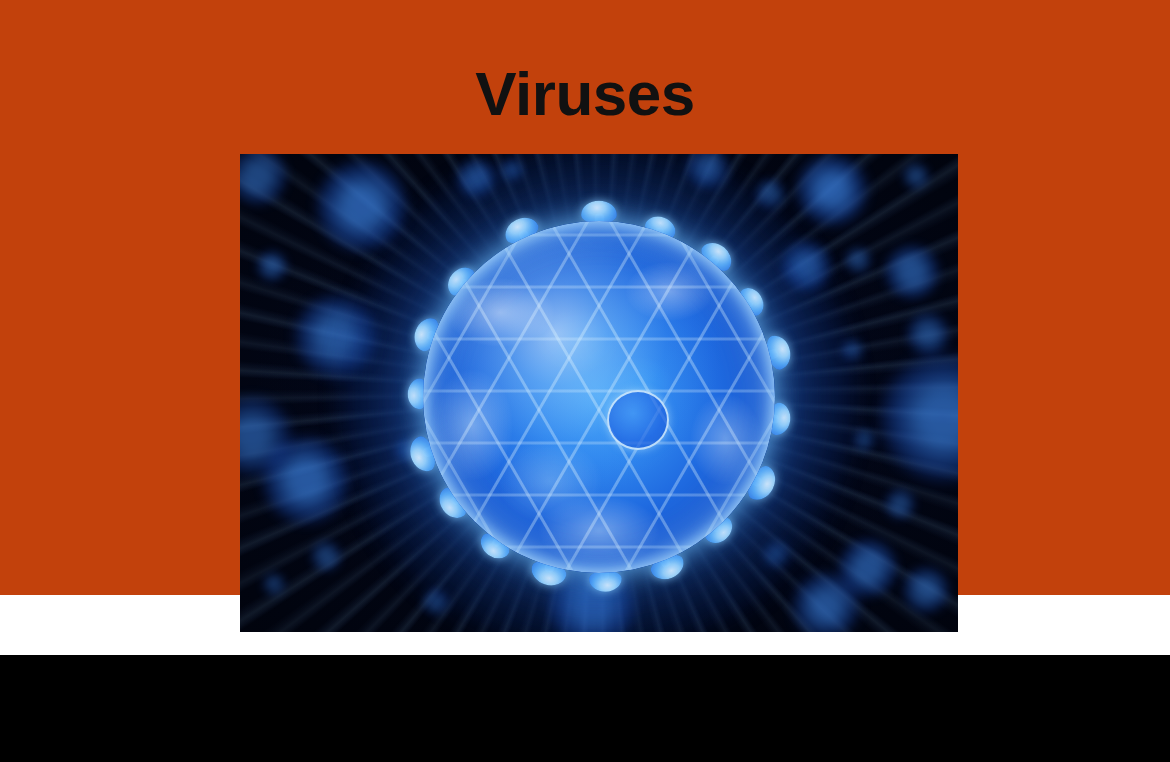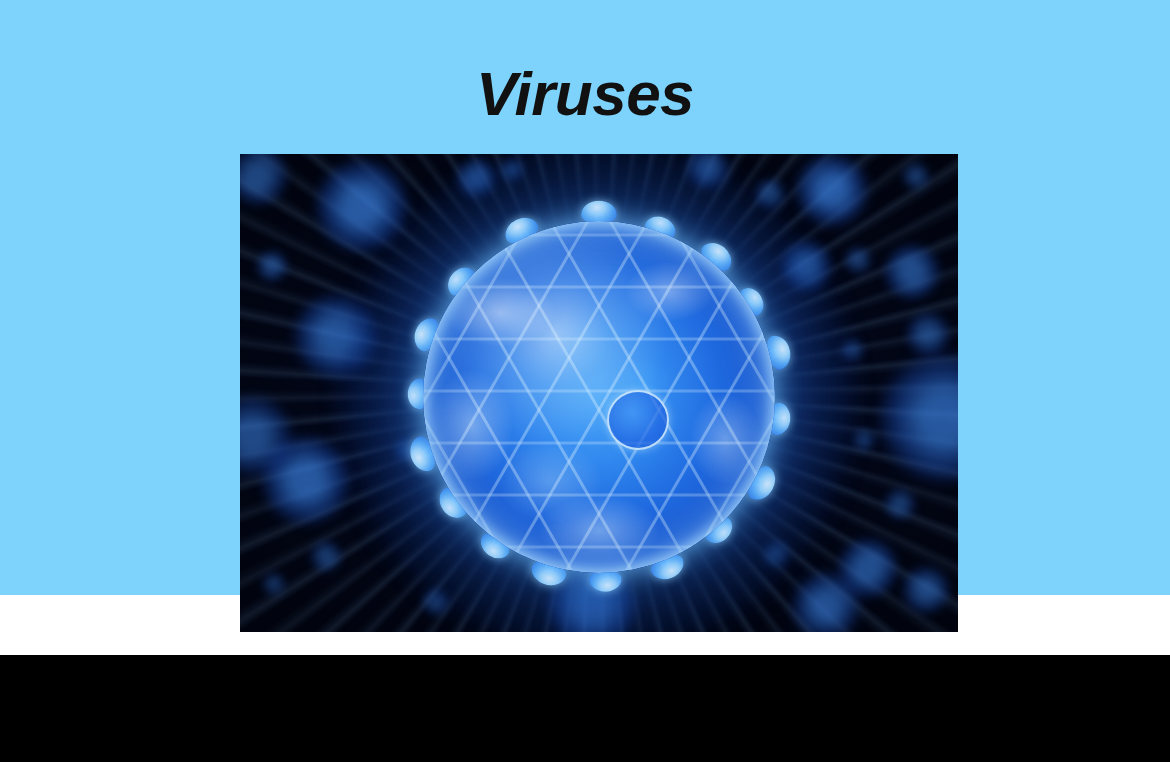--- a/index.html
+++ b/index.html
@@ -15,22 +15,21 @@
     overflow: hidden;
     font-family: "Liberation Sans", sans-serif;
   }
 
   
   .slide {
     position: absolute;
     left: 0; top: 0;
     width: 1170px;
     height: 595px;
-    background: #7dd3fc;
-    font-style: italic;
+    background: #c2410c;
   }
 
   
   .slide-title {
     position: absolute;
     left: 0;
     top: 58px;
     width: 1170px;
     text-align: center;
     font-family: "Liberation Sans", sans-serif;

